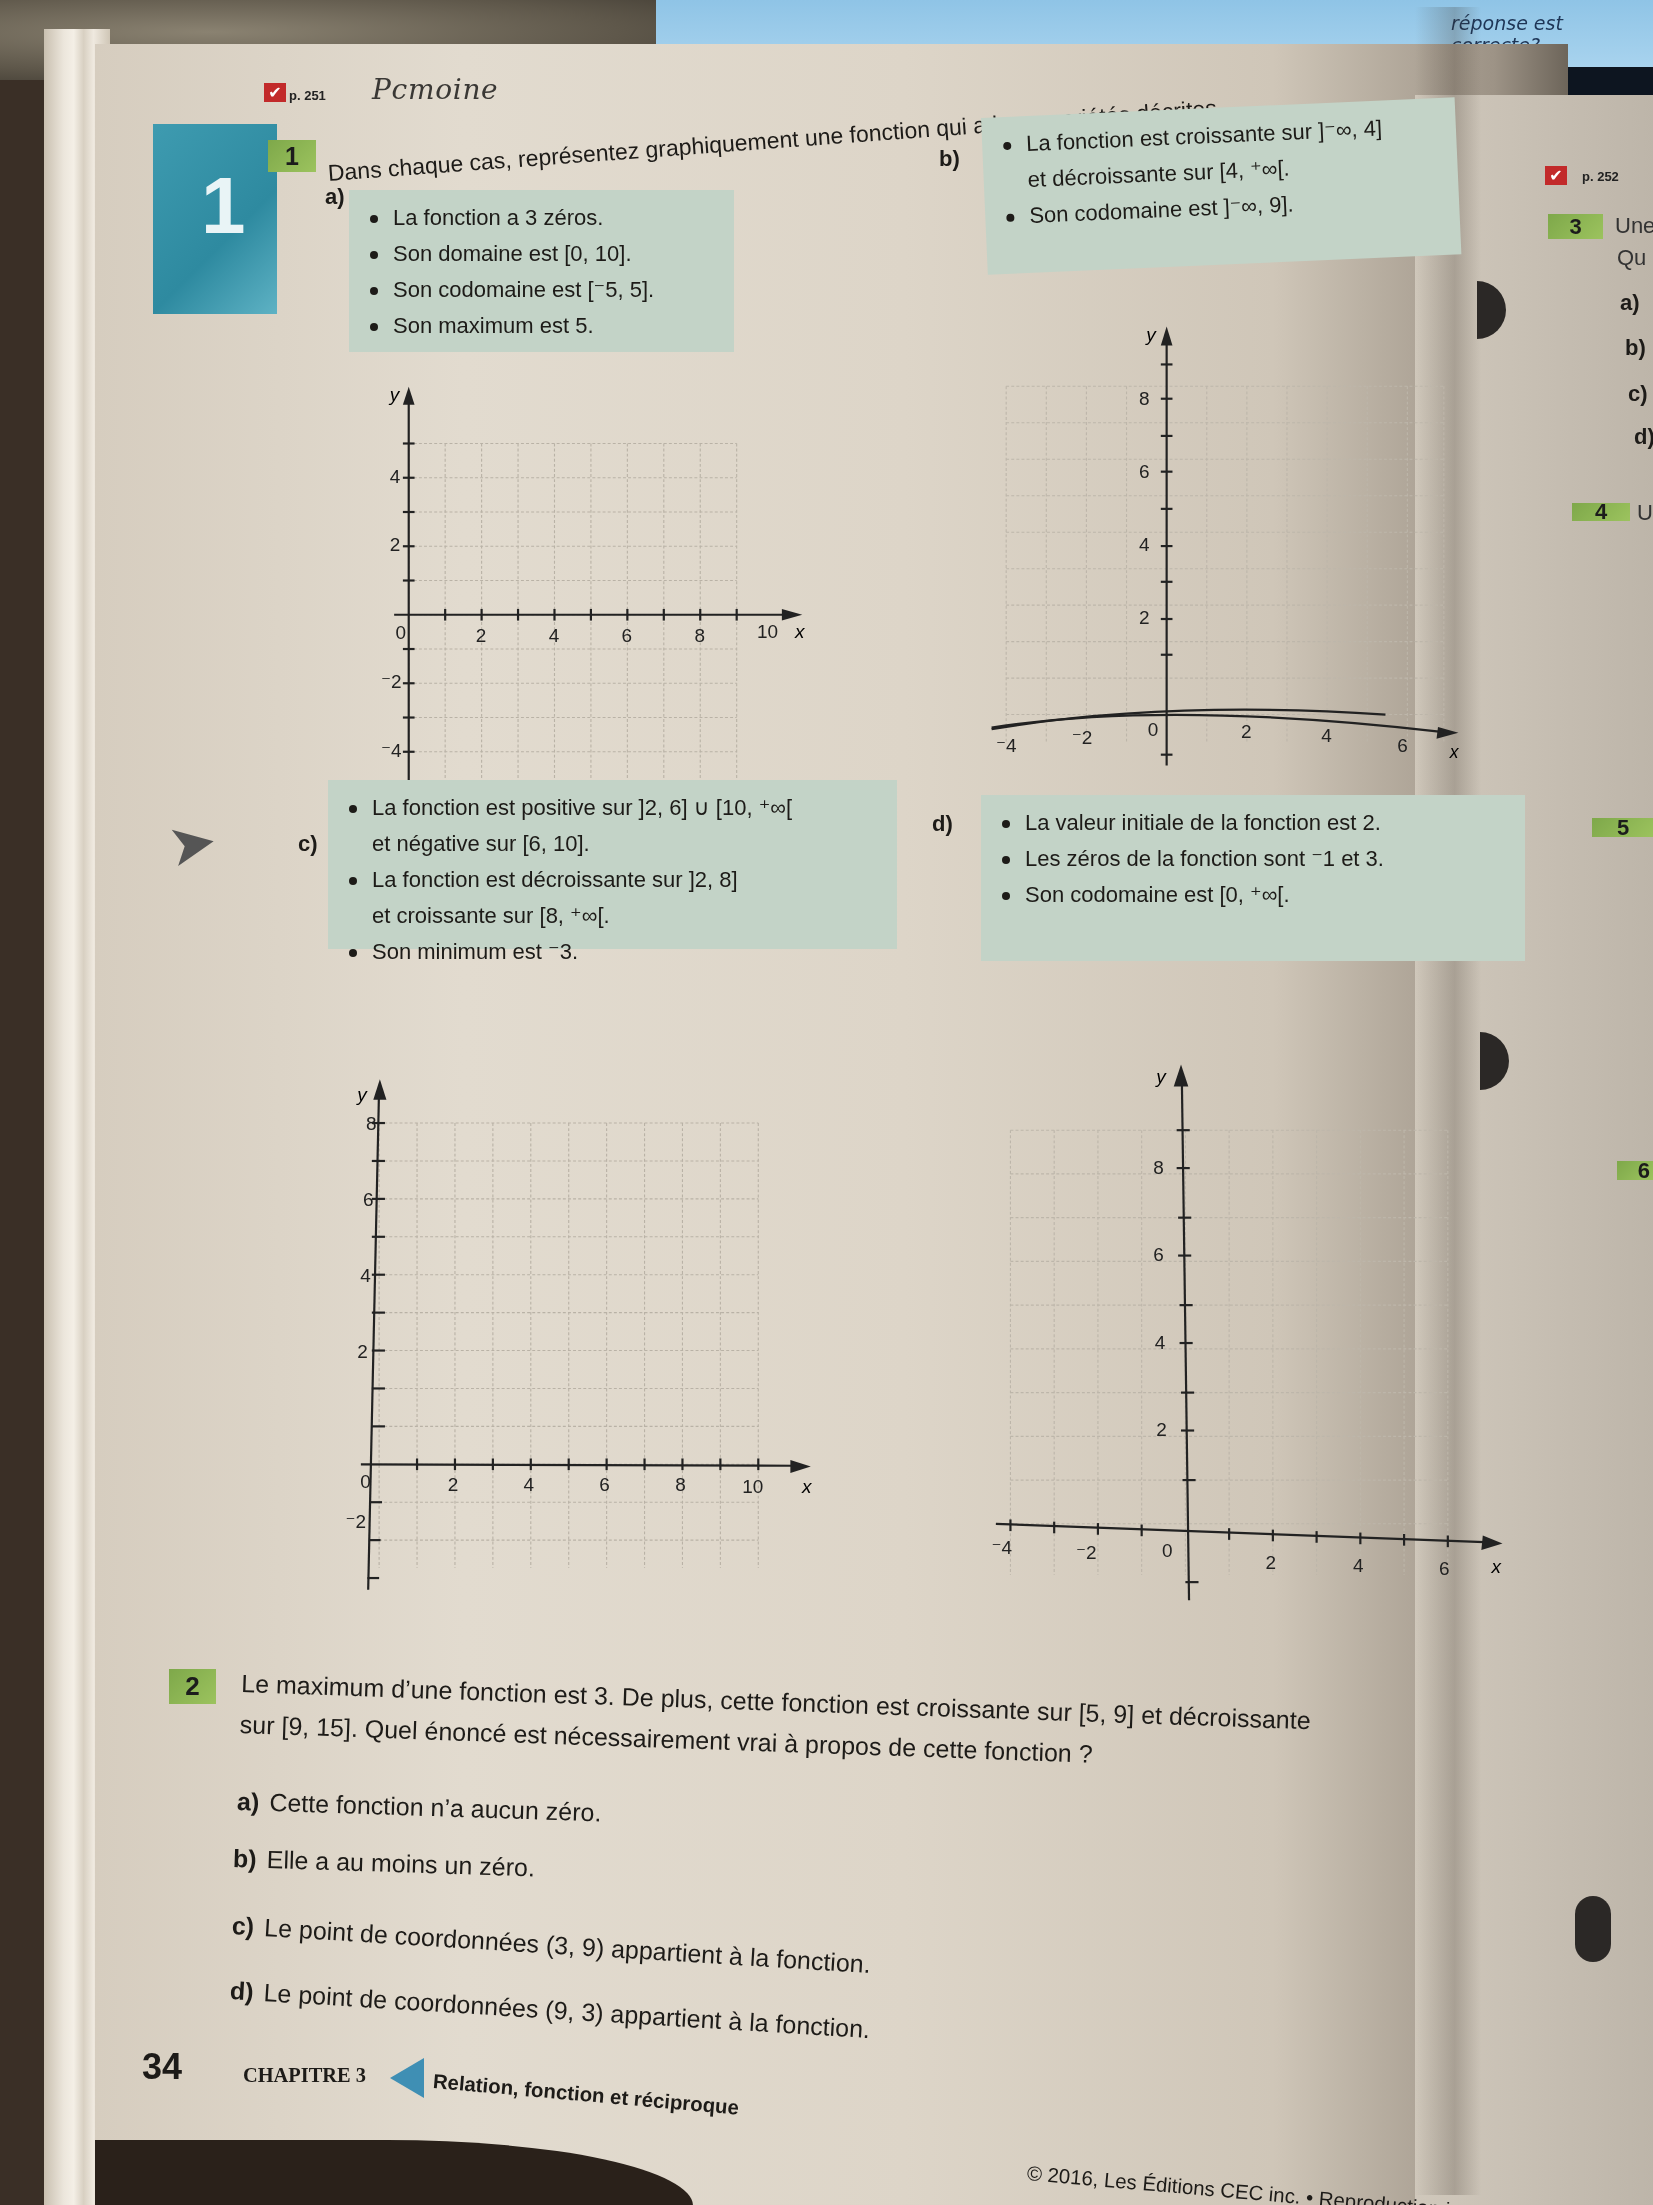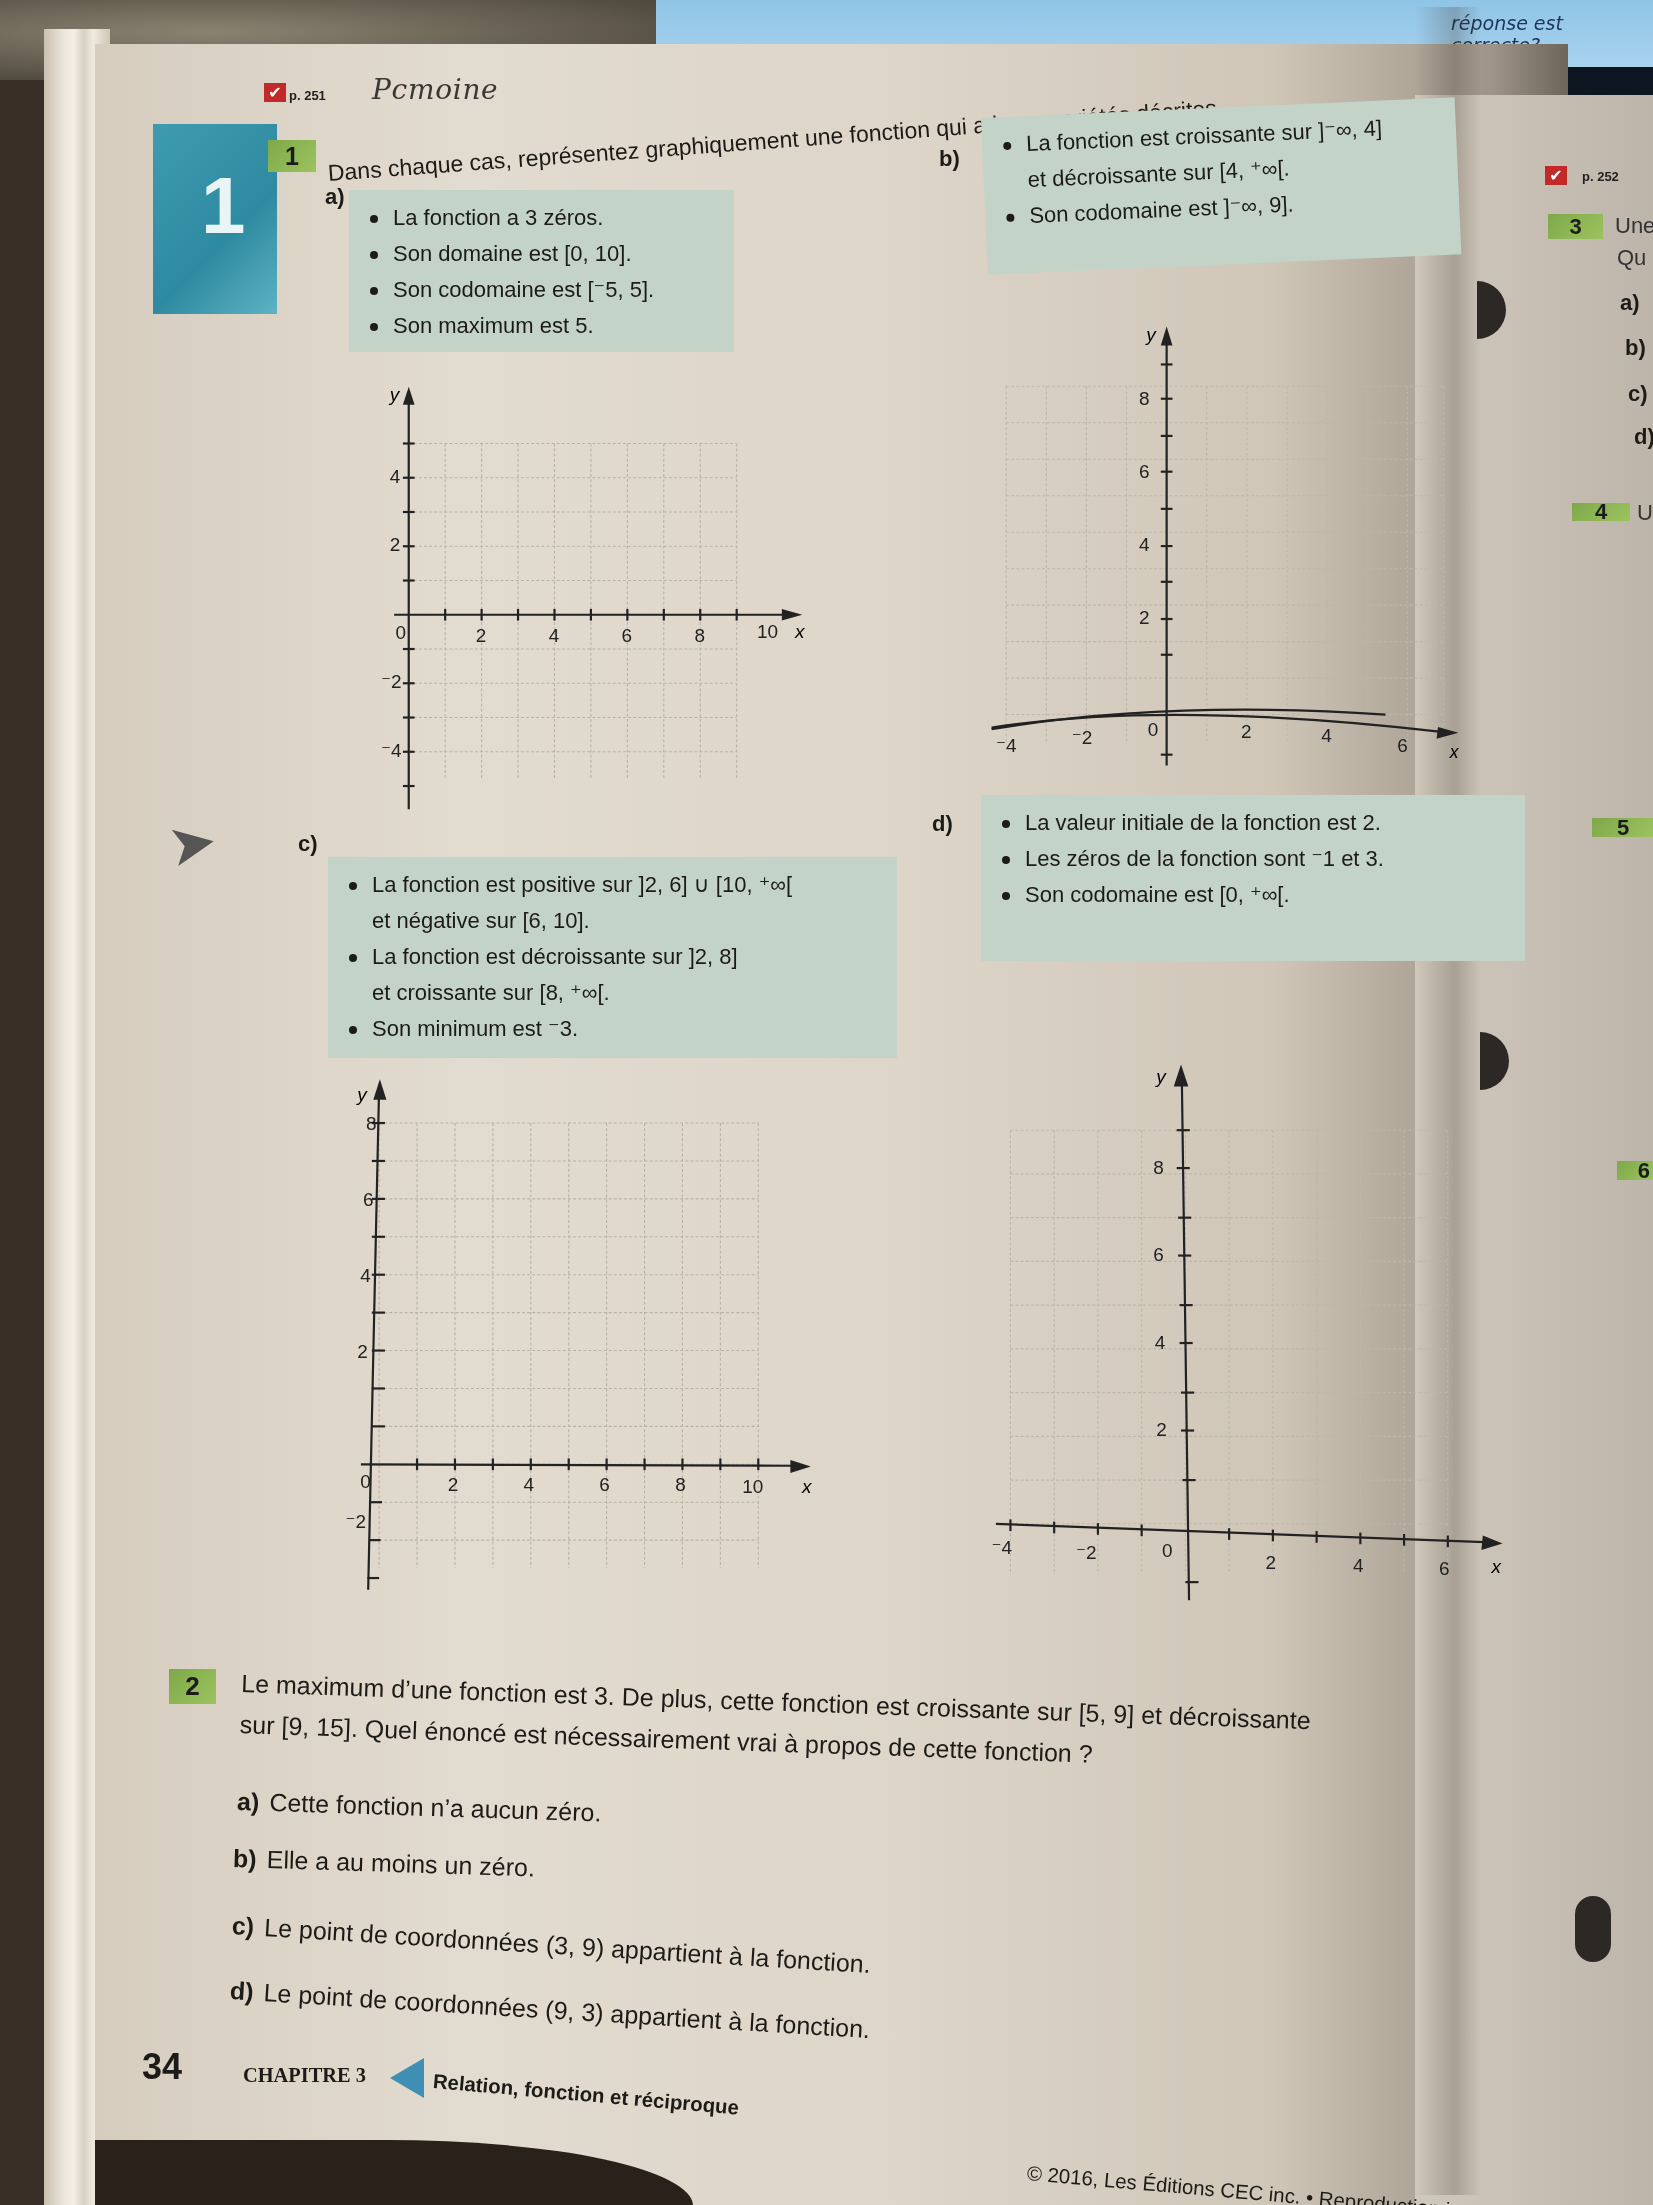--- a/index.html
+++ b/index.html
@@ -279,21 +279,21 @@
       <line x1="252" y1="378" x2="268" y2="378"></line>
         <line x1="252" y1="429" x2="268" y2="429"></line>
         <line x1="252" y1="478" x2="268" y2="478"></line>
       <line x1="252" y1="615" x2="268" y2="615"></line>
     </g>
   </svg>
 </div>
 
 <div class="scribble-arrow">➤</div>
 <div class="part-label" style="left:298px;top:831px;">c)</div>
-<div class="cond-box" style="left:328px;top:857px;width:569px;height:201px;">
+<div class="cond-box" style="left:328px;top:780px;width:569px;height:169px;">
   <ul>
     <li>La fonction est positive sur ]2, 6] ∪ [10, ⁺∞[</li>
     <li style="padding-left:25px;" class="cont-li"><span>et négative sur [6, 10].</span></li>
     <li>La fonction est décroissante sur ]2, 8]</li>
     <li style="padding-left:25px;" class="cont-li"><span>et croissante sur [8, ⁺∞[.</span></li>
     <li>Son minimum est ⁻3.</li>
   </ul>
 </div>
 
 <div class="part-label" style="left:932px;top:811px;">d)</div>

